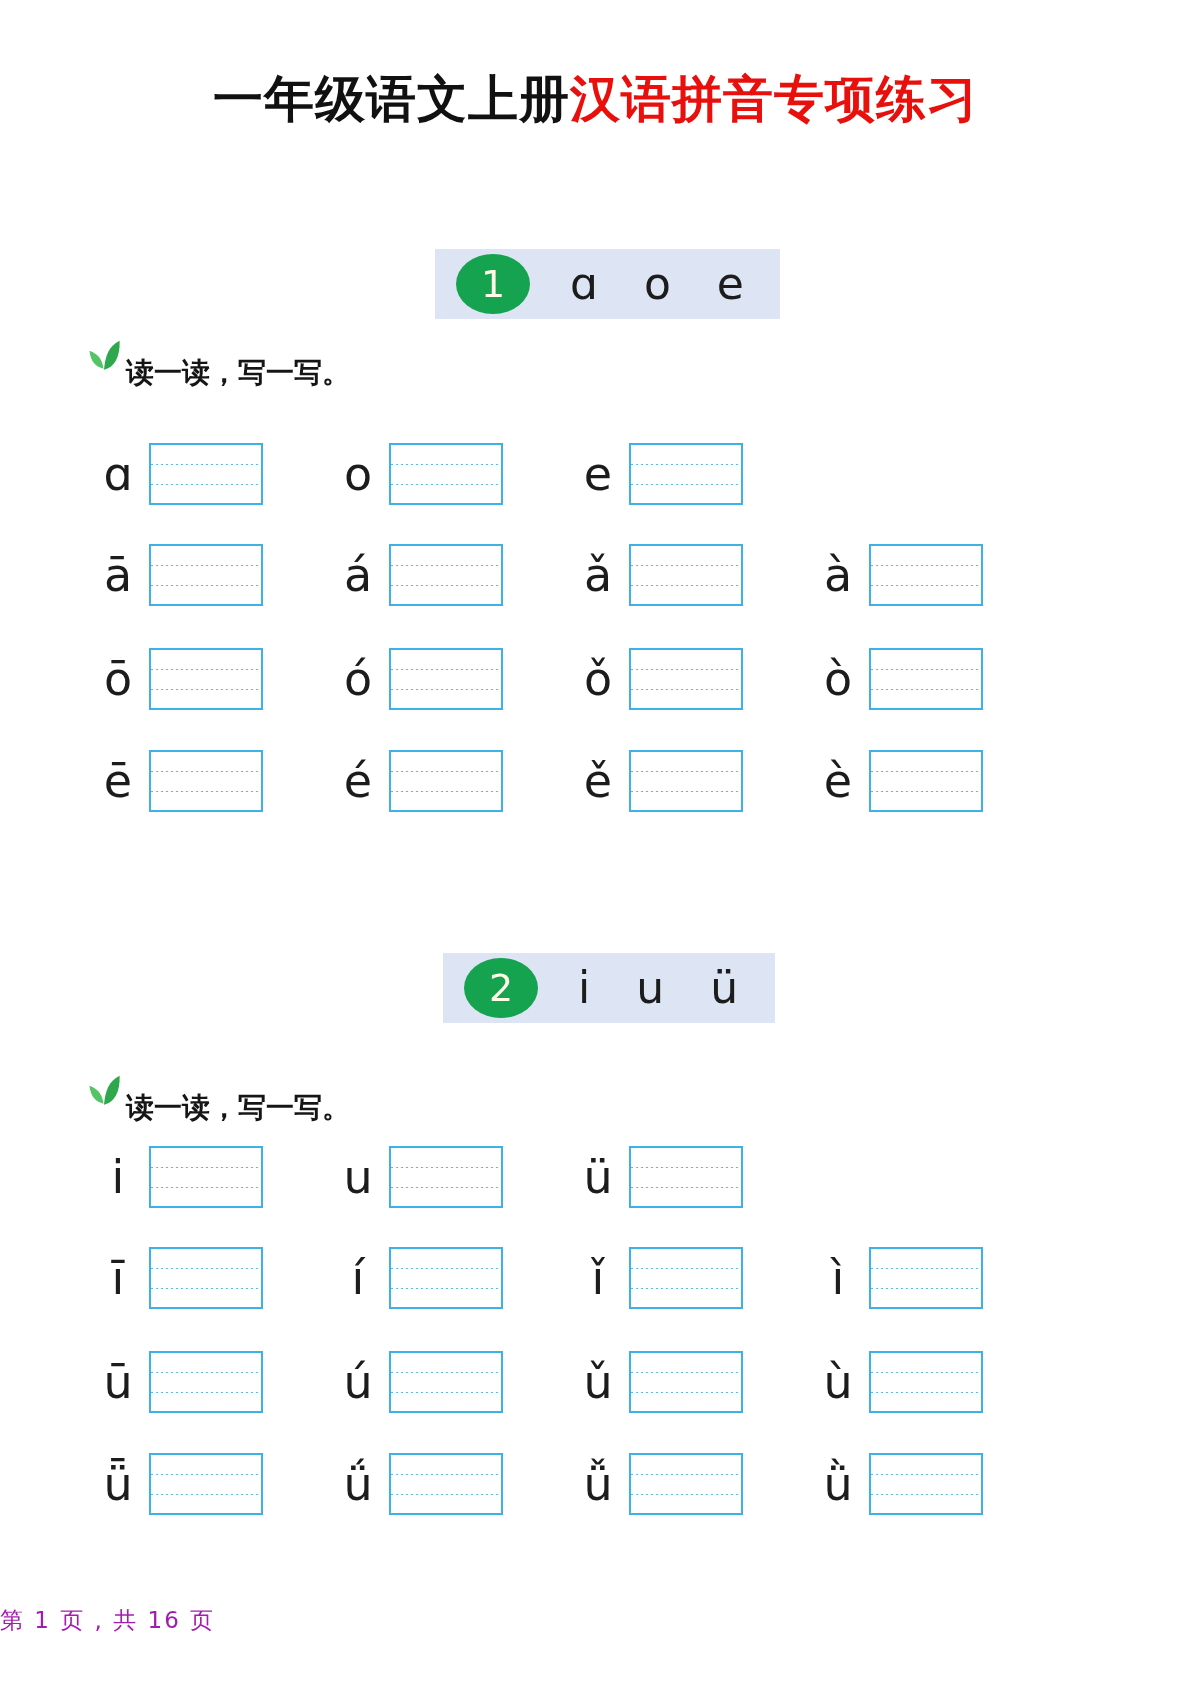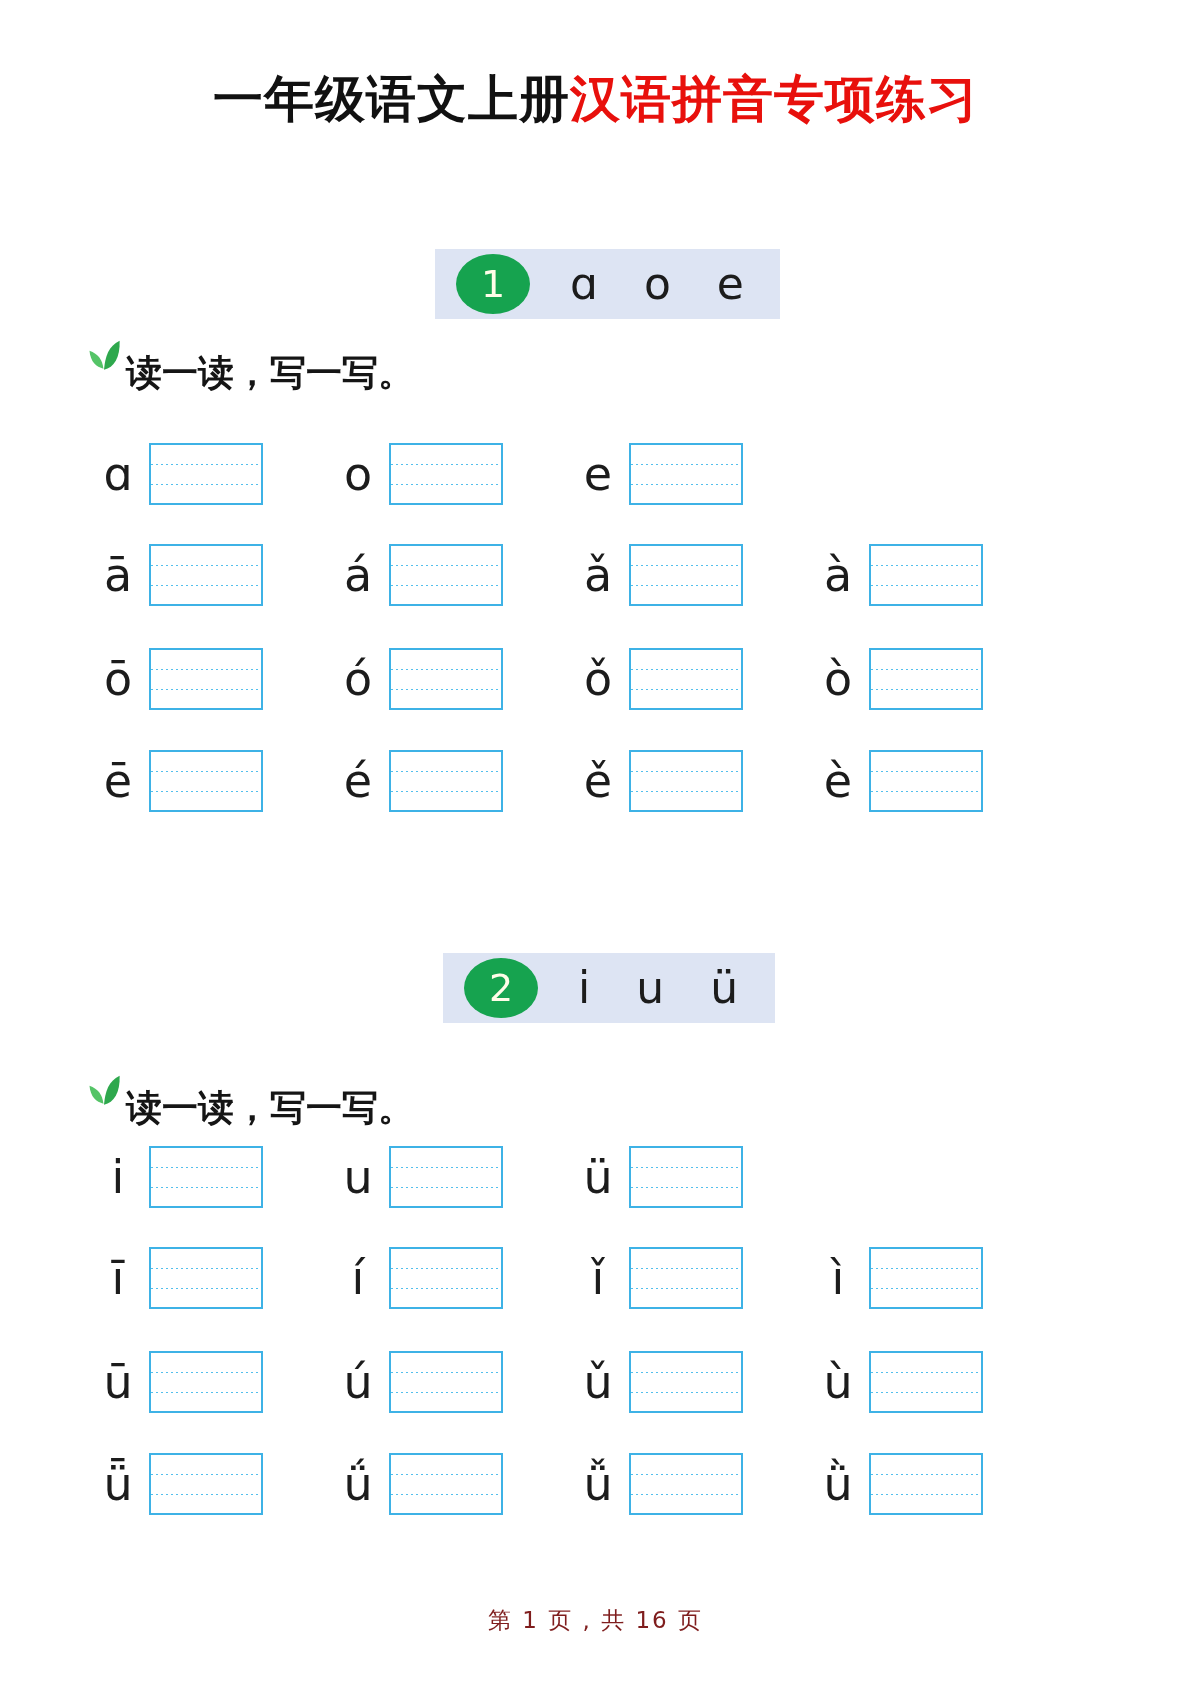--- a/index.html
+++ b/index.html
@@ -28,21 +28,21 @@
   .badge.s1{left:435px;top:249px;width:345px;}
   .badge.s2{left:443px;top:953px;width:332px;}
   .badge .num{width:74px;height:60px;margin-left:21px;border-radius:50%;background:#16a34f;
               color:#fffde8;font-size:38px;display:flex;align-items:center;justify-content:center;}
   .badge .blts{display:flex;gap:46px;margin-left:40px;font-size:44px;color:#1c1c1c;line-height:70px;}
 
   
   .prompt{position:absolute;left:86px;display:flex;align-items:center;gap:4px;height:42px;}
   .prompt.p1{top:332px;}
   .prompt.p2{top:1067px;}
-  .prompt .txt{font-size:36px;font-weight:bold;color:#151515;
+  .prompt .txt{font-size:28px;font-weight:bold;color:#151515;
                font-family:"Liberation Sans","DejaVu Sans",sans-serif;margin-top:40px;}
   .leaf{width:36px;height:38px;display:block;}
 
   
   .grid{position:absolute;left:0;width:1191px;height:372px;}
   .grid.g1{top:442px;}
   .grid.g2{top:1145px;}
   .cell{position:absolute;display:flex;align-items:center;height:64px;}
   .r0{top:0;} .r1{top:101px;} .r2{top:205px;} .r3{top:307px;}
   .c0{left:92px;} .c1{left:332px;} .c2{left:572px;} .c3{left:812px;}
@@ -51,22 +51,22 @@
   .wb{width:114px;height:62px;margin-left:5px;box-sizing:border-box;
       border:2px solid #3eb2e6;background-color:#ffffff;
       background-image:
         repeating-linear-gradient(to right,#54bfec 0 2px,transparent 2px 5px),
         repeating-linear-gradient(to right,#54bfec 0 2px,transparent 2px 5px);
       background-size:100% 1px,100% 1px;
       background-position:0 19px,0 39px;
       background-repeat:no-repeat;}
 
   
-  .footer{position:absolute;top:1605px;left:0;width:100%;text-align:center;
-          font-size:23px;color:#7f1d1d;letter-spacing:2px;}
+  .footer{position:absolute;top:1605px;left:0;width:100%;
+          font-size:23px;color:#a21caf;letter-spacing:2px;}
 </style>
 </head>
 <body>
 
 <div class="page">
 
   <div class="title">
     <span class="black">一年级语文上册</span><span class="red">汉语拼音专项练习</span>
   </div>
 

